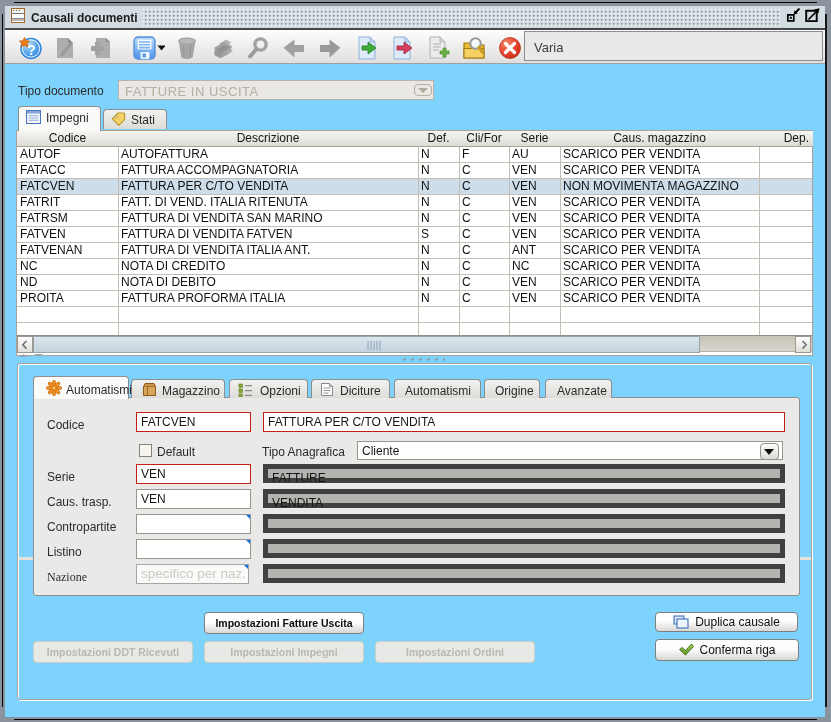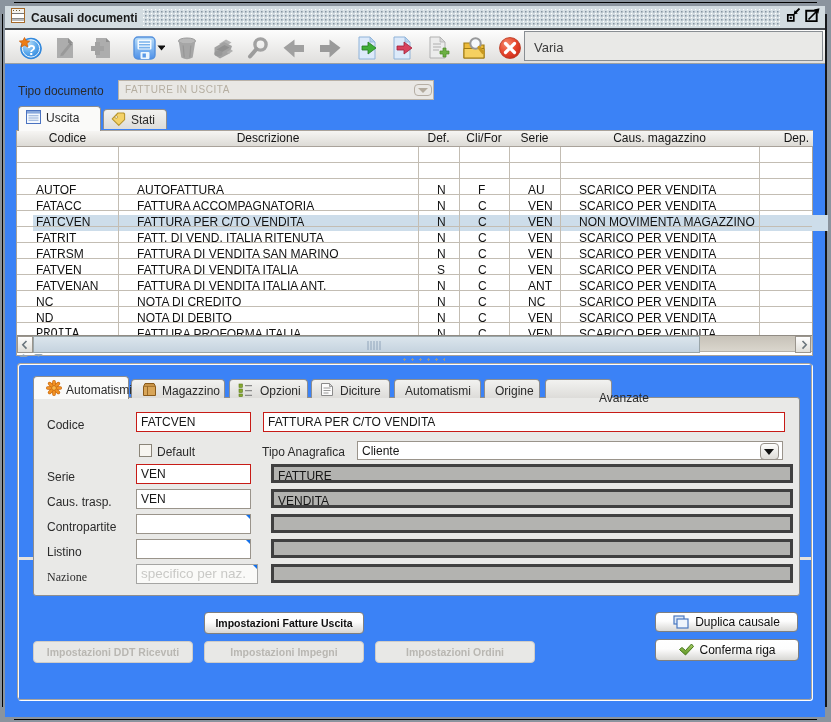--- a/index.html
+++ b/index.html
@@ -16,51 +16,51 @@
 #title-ic .b{position:absolute;left:0;top:9px;width:12px;height:2px;background:#b9b9b9;border-top:1px solid #888;}
 #title-txt{left:31px;top:11px;font-size:12px;font-weight:bold;color:#1b1b1b;letter-spacing:0px;}
 #bumps{left:143px;top:9px;width:637px;height:17px;}
 #minbtn{left:786px;top:8px;width:15px;height:14px;}
 #maxbtn{left:805px;top:8px;width:15px;height:14px;}
 #tbar-shadow{left:5px;top:28px;width:820px;height:2px;background:#43474c;}
 #toolbar{left:5px;top:30px;width:820px;height:34px;background:linear-gradient(#fdfdfd,#e0dfdd);border-bottom:1px solid #9aa0a4;box-sizing:border-box;}
 .tbi{position:absolute;top:6px;width:24px;height:24px;}
 #varia{left:524px;top:31px;width:299px;height:30px;background:#e9e9e7;border:1px solid #898e93;box-sizing:border-box;}
 #varia span{position:absolute;left:9px;top:8px;font-size:13px;color:#3c3c3c;}
-#content{left:5px;top:64px;width:820px;height:653px;background:#3b82f6;}
+#content{left:5px;top:64px;width:820px;height:653px;background:#7dd3fc;}
 
 .lbl{position:absolute;font-size:12px;color:#2b2b2b;}
 
 #combo1{position:absolute;left:113px;top:16px;width:316px;height:20px;background:#e9e8e5;border:1px solid #b9b2a8;box-sizing:border-box;}
-#combo1 .t{position:absolute;left:6px;top:3px;font-size:10px;color:#b5aea1;letter-spacing:0.5px;}
+#combo1 .t{position:absolute;left:6px;top:3px;font-size:13px;color:#b5aea1;letter-spacing:0.5px;}
 #combo1 .btn{position:absolute;right:1px;top:3px;width:18px;height:12px;border:1px solid #b5aea4;border-radius:4px;background:#e9e8e5;}
 #combo1 .btn:after{content:"";position:absolute;left:3px;top:3px;border-left:5px solid transparent;border-right:5px solid transparent;border-top:5px solid #b3ab9e;}
 
 .tab{position:absolute;box-sizing:border-box;border:1px solid #8e8e8e;border-bottom:none;border-radius:4px 4px 0 0;font-size:12px;color:#1f1f1f;}
 .tab.sel{background:#fafaf9;z-index:3;}
 .lbl,.tabicon{z-index:5;}
 .tab.uns{background:linear-gradient(#f2f2f0,#dddcd9);z-index:2;}
 
 #tblwrap{position:absolute;left:11px;top:66px;width:797px;height:226px;border:1px solid #a9a29a;background:#fff;box-sizing:border-box;}
 .hcell{position:absolute;top:0;height:16px;background:linear-gradient(#f6f5f3,#dddbd6);border-right:1px solid #a9a29a;border-bottom:1px solid #a9a29a;box-sizing:border-box;font-size:12px;color:#151515;text-align:center;line-height:15px;overflow:hidden;}
-.row{position:absolute;left:16px;width:795px;height:16px;margin-top:36px;}
+.row{position:absolute;left:0;width:795px;height:16px;}
 .row.sel{background:#cdddea;}
 .cell{position:absolute;top:0;height:16px;font-size:12px;color:#111;line-height:15px;padding-left:3px;box-sizing:border-box;overflow:hidden;white-space:nowrap;}
 .vline{position:absolute;width:1px;background:#c3bdb3;}
 .hline{position:absolute;left:0;width:795px;height:1px;background:#c3bdb3;}
 
 #hsb{left:0px;width:795px;position:absolute;background:linear-gradient(#c7c2b8,#dad6cd);border-top:1px solid #918c84;border-bottom:1px solid #b5b0a7;box-sizing:border-box;}
 .sbbtn{position:absolute;top:0px;background:linear-gradient(#fefefe,#e0ded8);border:1px solid #9a958d;box-sizing:border-box;}
 #hsb-thumb{position:absolute;top:0px;background:linear-gradient(#dbe5ec,#c5d3df);border:1px solid #9aa5a8;box-sizing:border-box;}
 
 #panel{left:12px;top:299px;width:795px;height:337px;box-sizing:border-box;border:1px solid #aaa49c;border-radius:3px;box-shadow:inset 1px 1px 0 #fdfdfd, 1px 1px 0 #fdfdfd;}
 #tabc2{left:15px;top:33px;width:765px;height:197px;border:1px solid #8e8e8e;background:#e9e9e7;border-radius:3px;}
 .fld{position:absolute;box-sizing:border-box;background:#fff;border:1px solid #9a948b;font-size:12px;color:#161616;padding:2px 0 0 4px;}
 .fld.red{border:1px solid #c71b16;padding:2px 0 0 4px;}
-.fld.gray{background:#b3b3b0;border:3px solid #404040;margin-left:8px;}
+.fld.gray{background:#b3b3b0;border:5px solid #404040;}
 .fld.dis{background:#fafaf8;border:1px solid #a5a5a3;color:#c9c9c6;font-size:13.5px;padding-top:1px;}
 .bluecorner:after{content:"";position:absolute;right:0;top:0;border-left:4px solid transparent;border-top:4px solid #1470e8;}
 .btn{position:absolute;box-sizing:border-box;border-radius:4px;font-size:10.5px;font-weight:bold;text-align:center;}
 .btn.dis{background:#e8e8e6;border:1px solid #cfcdc8;color:#b9b7b2;}
 .btn.en{background:linear-gradient(#ffffff,#fdfdfd 45%,#d8d7d4);border:1px solid #7f7f7f;color:#0f0f0f;}
 </style></head>
 <body>
 <div id="win">
  <div class="abs" id="titlebar"></div>
  <div class="abs" id="blk-top"></div>
@@ -203,21 +203,21 @@
         <span class="t">FATTURE IN USCITA</span>
         <div class="btn"></div>
       </div>
   <div class="tab sel" style="left:13px;top:42px;width:83px;height:25px;"></div>
   <div class="tab uns" style="left:98px;top:45px;width:64px;height:20px;"></div>
   <svg class="abs tabicon" style="left:21px;top:46px;" width="15" height="14" viewBox="0 0 15 14">
         <rect x="0.5" y="0.5" width="14" height="13" fill="#f4f8fd" stroke="#4a72c0" stroke-width="1"></rect>
         <rect x="1" y="1" width="13" height="2.6" fill="#88a8dc"></rect>
         <path d="M2.5 5.8h10M2.5 8h10M2.5 10.2h10" stroke="#90acd8" stroke-width="1.1"></path>
       </svg>
-  <span class="lbl" style="left:41px;top:47px;">Uscita</span>
+  <span class="lbl" style="left:41px;top:47px;">Impegni</span>
   <svg class="abs tabicon" style="left:106px;top:48px;" width="15" height="14" viewBox="0 0 15 14">
         <path d="M1.2 6.8L7 1h5.6l1 1V7.6L7.8 13.4z" fill="#f4d268" stroke="#b8962e" stroke-width="1.1" stroke-linejoin="round"></path>
         <circle cx="5.2" cy="5" r="1.3" fill="#fffef8" stroke="#a8862a" stroke-width="0.7"></circle>
       </svg>
   <span class="lbl" style="left:126px;top:49px;">Stati</span>
   <div id="tblwrap">
   <div class="hcell" style="left:0px;width:102px;">Codice</div>
   <div class="hcell" style="left:101px;width:301px;">Descrizione</div>
   <div class="hcell" style="left:401px;width:42px;">Def.</div>
   <div class="hcell" style="left:442px;width:51px;">Cli/For</div>
@@ -259,21 +259,21 @@
   <div class="row" style="top:80px;">
           <div class="cell" style="left:0px;width:101px;">FATRSM</div>
           <div class="cell" style="left:101px;width:300px;">FATTURA DI VENDITA SAN MARINO</div>
           <div class="cell" style="left:401px;width:41px;">N</div>
           <div class="cell" style="left:442px;width:50px;">C</div>
           <div class="cell" style="left:492px;width:51px;">VEN</div>
           <div class="cell" style="left:543px;width:199px;">SCARICO PER VENDITA</div>
         </div>
   <div class="row" style="top:96px;">
           <div class="cell" style="left:0px;width:101px;">FATVEN</div>
-          <div class="cell" style="left:101px;width:300px;">FATTURA DI VENDITA ITALIA</div>
+          <div class="cell" style="left:101px;width:300px;">FATTURA DI VENDITA FATVEN</div>
           <div class="cell" style="left:401px;width:41px;">S</div>
           <div class="cell" style="left:442px;width:50px;">C</div>
           <div class="cell" style="left:492px;width:51px;">VEN</div>
           <div class="cell" style="left:543px;width:199px;">SCARICO PER VENDITA</div>
         </div>
   <div class="row" style="top:112px;">
           <div class="cell" style="left:0px;width:101px;">FATVENAN</div>
           <div class="cell" style="left:101px;width:300px;">FATTURA DI VENDITA ITALIA ANT.</div>
           <div class="cell" style="left:401px;width:41px;">N</div>
           <div class="cell" style="left:442px;width:50px;">C</div>
@@ -290,21 +290,21 @@
         </div>
   <div class="row" style="top:144px;">
           <div class="cell" style="left:0px;width:101px;">ND</div>
           <div class="cell" style="left:101px;width:300px;">NOTA DI DEBITO</div>
           <div class="cell" style="left:401px;width:41px;">N</div>
           <div class="cell" style="left:442px;width:50px;">C</div>
           <div class="cell" style="left:492px;width:51px;">VEN</div>
           <div class="cell" style="left:543px;width:199px;">SCARICO PER VENDITA</div>
         </div>
   <div class="row" style="top:160px;">
-          <div class="cell" style="left:0px;width:101px;font-family:Liberation Mono, monospace;">PROITA</div>
+          <div class="cell" style="left:0px;width:101px;">PROITA</div>
           <div class="cell" style="left:101px;width:300px;">FATTURA PROFORMA ITALIA</div>
           <div class="cell" style="left:401px;width:41px;">N</div>
           <div class="cell" style="left:442px;width:50px;">C</div>
           <div class="cell" style="left:492px;width:51px;">VEN</div>
           <div class="cell" style="left:543px;width:199px;">SCARICO PER VENDITA</div>
         </div>
   <div class="hline" style="top:31px;"></div>
   <div class="hline" style="top:47px;"></div>
   <div class="hline" style="top:63px;"></div>
   <div class="hline" style="top:79px;"></div>
@@ -383,21 +383,21 @@
         </svg>
    <span class="lbl" style="left:242px;top:20px;">Opzioni</span>
    <svg class="abs tabicon" style="left:302px;top:18px;" width="14" height="15" viewBox="0 0 14 15">
           <path d="M1.5 1.5h8l3 3v9h-11z" fill="#fbfbfb" stroke="#8a8a8a" stroke-width="1"></path>
           <path d="M9.5 1.5l3 3h-3z" fill="#d8d8d8" stroke="#8a8a8a" stroke-width="0.8"></path>
           <path d="M3.5 6h7M3.5 8.5h7M3.5 11h5" stroke="#9a9a9a" stroke-width="1"></path>
         </svg>
    <span class="lbl" style="left:322px;top:20px;text-align:right;">Diciture</span>
    <span class="lbl" style="left:387px;top:20px;">Automatismi</span>
    <span class="lbl" style="left:477px;top:20px;">Origine</span>
-   <span class="lbl" style="left:539px;top:27px;margin-left:42px;">Avanzate</span>
+   <span class="lbl" style="left:539px;top:20px;">Avanzate</span>
 
    <span class="lbl" style="left:29px;top:54px;">Codice</span>
    <div class="fld red" style="left:118px;top:48px;width:115px;height:20px;">FATCVEN</div>
    <div class="fld red" style="left:245px;top:48px;width:522px;height:20px;">FATTURA PER C/TO VENDITA</div>
    <div class="abs" style="left:121px;top:80px;width:13px;height:13px;background:#f7f5f0;border:1px solid #8a8478;box-sizing:border-box;"></div>
    <span class="lbl" style="left:139px;top:81px;">Default</span>
    <span class="lbl" style="left:244px;top:81px;">Tipo Anagrafica</span>
    <div class="fld" style="left:339px;top:77px;width:426px;height:19px;">Cliente<div style="position:absolute;right:3px;top:1px;width:17px;height:15px;border:1px solid #96918a;border-radius:4px;background:linear-gradient(#fdfdfc,#dedcd7);">
             <div style="position:absolute;left:3px;top:5px;border-left:5px solid transparent;border-right:5px solid transparent;border-top:6px solid #111;"></div>
           </div></div>
@@ -407,21 +407,21 @@
    <span class="lbl" style="left:29px;top:131px;">Caus. trasp.</span>
    <div class="fld" style="left:118px;top:125px;width:115px;height:20px;">VEN</div>
    <div class="fld gray" style="left:245px;top:125px;width:522px;height:19px;">VENDITA</div>
    <span class="lbl" style="left:29px;top:156px;">Contropartite</span>
    <div class="fld bluecorner" style="left:118px;top:150px;width:115px;height:20px;"></div>
    <div class="fld gray" style="left:245px;top:150px;width:522px;height:19px;"></div>
    <span class="lbl" style="left:29px;top:181px;">Listino</span>
    <div class="fld bluecorner" style="left:118px;top:175px;width:115px;height:20px;"></div>
    <div class="fld gray" style="left:245px;top:175px;width:522px;height:19px;"></div>
    <span class="lbl" style="left:29px;top:206px;font-family:Liberation Serif, serif;">Nazione</span>
-   <div class="fld dis bluecorner" style="left:118px;top:200px;width:122px;height:20px;">specifico per naz.</div>
+   <div class="fld dis bluecorner" style="left:118px;top:200px;width:113px;height:20px;">specifico per naz.</div>
    <div class="fld gray" style="left:245px;top:200px;width:522px;height:19px;"></div>
 
    <div class="btn en" style="left:186px;top:248px;width:160px;height:22px;line-height:21px;">Impostazioni Fatture Uscita</div>
    <div class="btn dis" style="left:15px;top:277px;width:160px;height:22px;line-height:21px;">Impostazioni DDT Ricevuti</div>
    <div class="btn dis" style="left:186px;top:277px;width:160px;height:22px;line-height:21px;">Impostazioni Impegni</div>
    <div class="btn dis" style="left:357px;top:277px;width:160px;height:22px;line-height:21px;">Impostazioni Ordini</div>
    <div class="btn en" style="left:637px;top:248px;width:143px;height:20px;line-height:19px;font-size:12px;font-weight:normal;"><svg width="17" height="14" viewBox="0 0 17 14" style="vertical-align:-3px;margin-right:5px;">
             <rect x="1" y="1" width="10" height="8" fill="#dce8f8" stroke="#4a78c0" stroke-width="1.2"></rect>
             <rect x="4" y="4" width="11" height="9" fill="#eff5fc" stroke="#4a78c0" stroke-width="1.2"></rect>
           </svg>Duplica causale</div>

